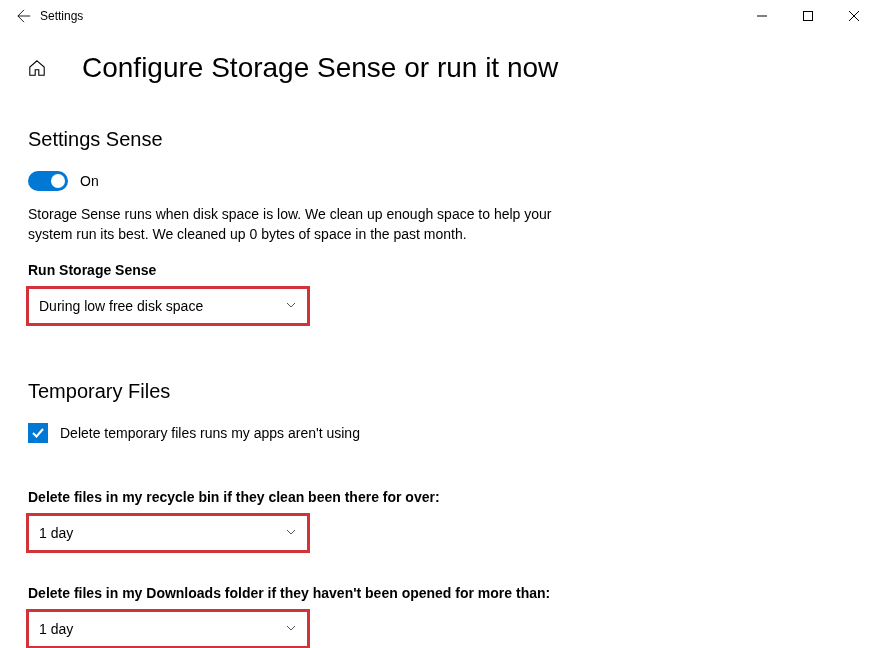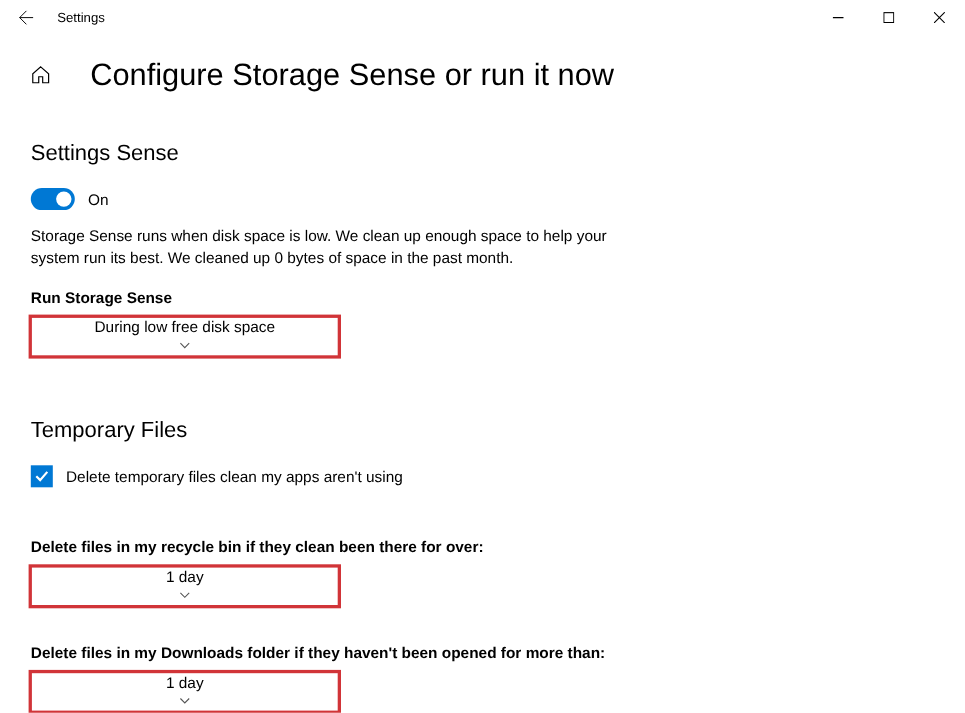--- a/index.html
+++ b/index.html
@@ -1,41 +1,41 @@
 <!DOCTYPE html>
 <html><head>
   <meta charset="utf-8">
   <style>
     * { margin: 0; padding: 0; box-sizing: border-box; font-family: 'Segoe UI', Tahoma, sans-serif; }
     body { width: 877px; height: 648px; background: #fff; overflow: hidden; }
     
     .titlebar { height: 32px; display: flex; align-items: center; padding: 0 0 0 8px; }
     .titlebar-back { width: 32px; height: 32px; display: flex; align-items: center; justify-content: center; cursor: pointer; }
-    .titlebar-title { font-size: 12px; margin-left: 12px; color: #000; text-align: right; }
+    .titlebar-title { font-size: 12px; color: #000; text-align: right; }
     .titlebar-controls { margin-left: auto; display: flex; }
     .titlebar-btn { width: 46px; height: 32px; display: flex; align-items: center; justify-content: center; cursor: pointer; }
     
     .content { padding: 20px 28px; }
     
     .header-row { display: flex; align-items: center; gap: 36px; margin-bottom: 44px; }
     .home-icon { display: flex; align-items: center; justify-content: center; cursor: pointer; }
     .page-title { font-size: 28px; font-weight: 400; color: #000; }
     
     .section-title { font-size: 20px; font-weight: 400; color: #000; margin-bottom: 20px; }
     
     .toggle-row { display: flex; align-items: center; gap: 12px; margin-bottom: 14px; text-align: center; }
     .toggle { width: 40px; height: 20px; border-radius: 10px; background: #0078d4; position: relative; cursor: pointer; }
     .toggle-knob { position: absolute; right: 3px; top: 3px; width: 14px; height: 14px; border-radius: 50%; background: #fff; }
     .toggle-label { font-size: 14px; color: #000; }
     
     .description { font-size: 14px; color: #000; line-height: 1.4; max-width: 560px; margin-bottom: 18px; }
     
     .field-label { font-size: 14px; color: #000; margin-bottom: 10px; font-weight: bold; }
     
-    .select-box { width: 280px; height: 36px; border: 1px solid #666; display: flex; align-items: center; justify-content: space-between; padding: 0 10px; cursor: pointer; background: #fff; flex-direction: column; }
+    .select-box { width: 280px; height: 36px; border: 1px solid #666; display: flex; align-items: center; justify-content: space-between; padding: 0 10px; cursor: pointer; background: #fff; }
     .select-box.highlighted { outline: 3px solid #d13438; outline-offset: -1px; border-color: transparent; }
     .select-value { font-size: 14px; color: #000; }
     .chevron { font-size: 12px; color: #555; }
     
     .section-gap { height: 56px; }
     .field-gap { height: 34px; }
     
     .checkbox-row { display: flex; align-items: center; gap: 12px; margin-bottom: 12px; }
     .checkbox { width: 20px; height: 20px; background: #0078d4; display: flex; align-items: center; justify-content: center; cursor: pointer; }
     .checkbox svg { width: 14px; height: 14px; }
@@ -104,21 +104,21 @@
   <div class="section-gap"></div>
 
   <h2 class="section-title">Temporary Files</h2>
 
   <div class="checkbox-row">
     <div class="checkbox">
       <svg viewBox="0 0 14 14">
           <path d="M2 7 L5.5 10.5 L12 3" stroke="#fff" stroke-width="2" fill="none"></path>
         </svg>
     </div>
-    <span class="checkbox-label">Delete temporary files clean my apps aren't using</span>
+    <span class="checkbox-label">Delete temporary files runs my apps aren't using</span>
   </div>
 
   <div class="field-gap"></div>
 
   <div class="field-label">Delete files in my recycle bin if they clean been there for over:</div>
   <div class="select-box highlighted">
     <span class="select-value">1 day</span>
     <span class="chevron">
       <svg width="12" height="12" viewBox="0 0 12 12">
           <path d="M2 4 L6 8 L10 4" stroke="#555" stroke-width="1" fill="none"></path>

